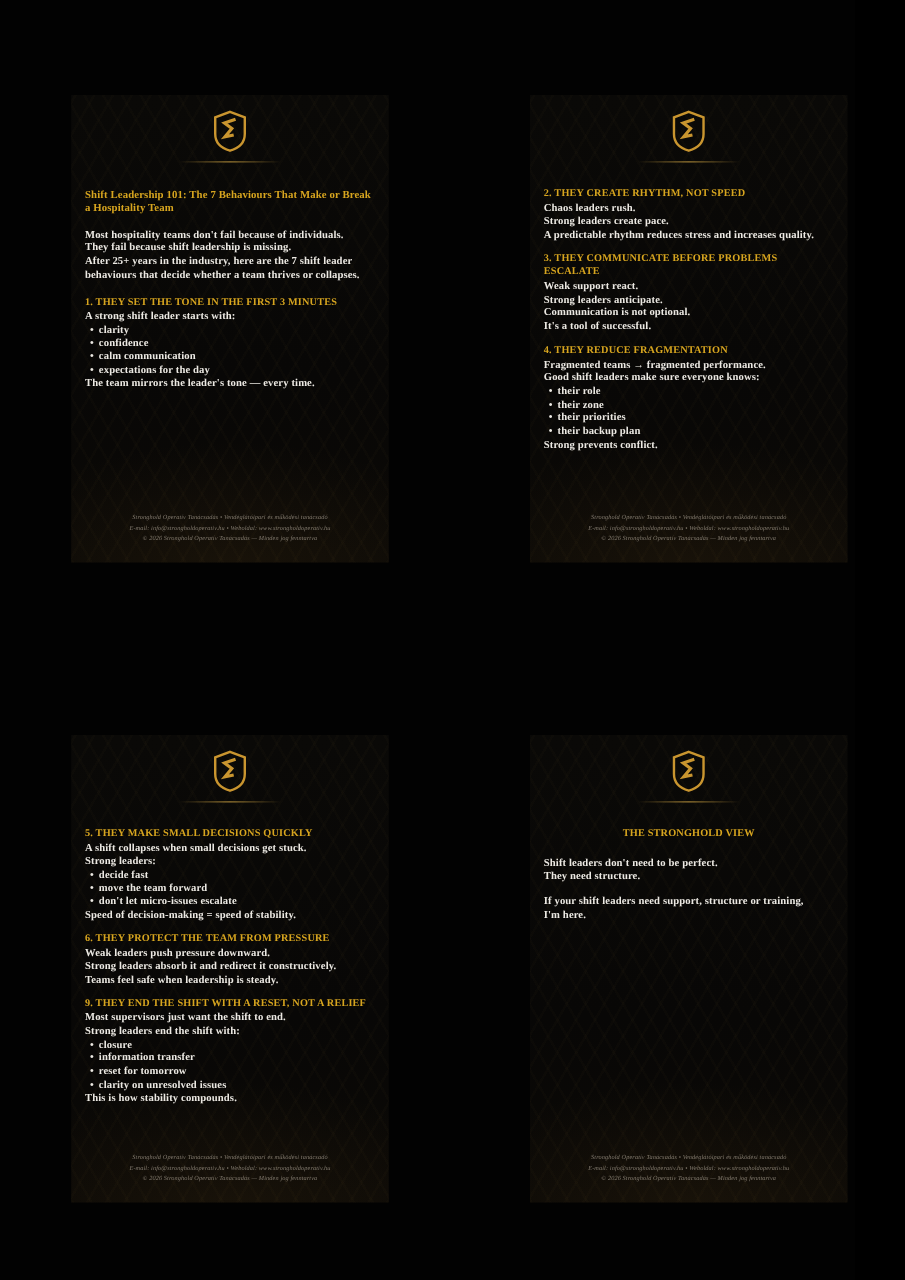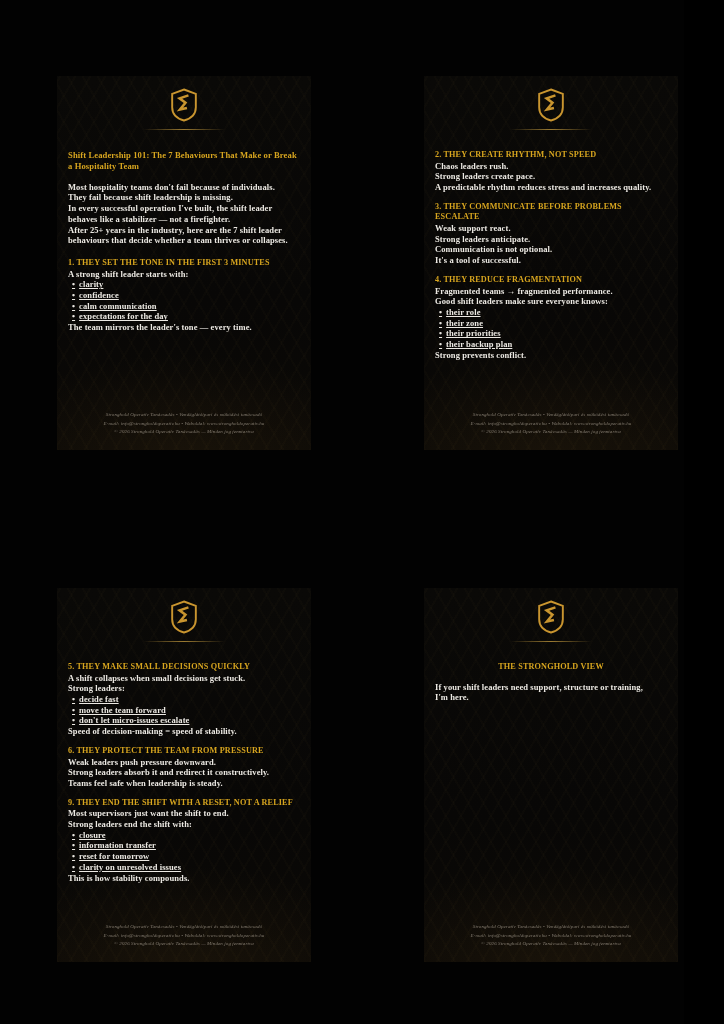--- a/index.html
+++ b/index.html
@@ -48,21 +48,21 @@
     font-weight: 700;
     line-height: 1.32;
     letter-spacing: 0.1px;
   }
   .sec-heading {
     font-size: 8.2px;
     font-weight: 700;
     letter-spacing: 0.15px;
     line-height: 1.3;
   }
-  .bullet { padding-left: 4px; text-decoration: underline; }
+  .bullet { padding-left: 4px; }
   .bullet::before { content: "\2022"; margin-right: 4px; }
   .mt9  { margin-top: 9px; }
   .mt12 { margin-top: 12px; }
   .center { text-align: center; }
   .footer {
     position: absolute;
     left: 8px;
     right: 8px;
     bottom: 14px;
     text-align: center;
@@ -86,21 +86,20 @@
         <path d="M26 10 L14 14 L22 20 L14.5 29 L24 27" fill="none" stroke="#c9952f" stroke-width="3.4" stroke-linejoin="miter"></path>
       </svg>
     </div>
     <div class="divider"></div>
     <div class="slide-inner">
       <div class="content">
         <div class="title gold">Shift Leadership 101: The 7 Behaviours That Make or Break a Hospitality Team</div>
         <div class="mt9">
           <div>Most hospitality teams don't fail because of individuals.</div>
           <div>They fail because shift leadership is missing.</div>
-          <div>In every successful operation I've built, the shift leader behaves like a stabilizer — not a firefighter.</div>
           <div>After 25+ years in the industry, here are the 7 shift leader behaviours that decide whether a team thrives or collapses.</div>
         </div>
         <div class="mt12">
           <div class="sec-heading gold">1. THEY SET THE TONE IN THE FIRST 3 MINUTES</div>
           <div>A strong shift leader starts with:</div>
           <div class="bullet">clarity</div>
           <div class="bullet">confidence</div>
           <div class="bullet">calm communication</div>
           <div class="bullet">expectations for the day</div>
           <div>The team mirrors the leader's tone — every time.</div>
@@ -204,20 +203,24 @@
     <div class="logo">
       <svg viewBox="0 0 40 46" width="30" height="34">
         <path d="M20 2 L36 8 V26 C36 36 29 41.5 20 44 C11 41.5 4 36 4 26 V8 Z" fill="none" stroke="#c9952f" stroke-width="2.6"></path>
         <path d="M26 10 L14 14 L22 20 L14.5 29 L24 27" fill="none" stroke="#c9952f" stroke-width="3.4" stroke-linejoin="miter"></path>
       </svg>
     </div>
     <div class="divider"></div>
     <div class="slide-inner">
       <div class="content">
         <div class="sec-heading gold center">THE STRONGHOLD VIEW</div>
+        <div class="mt12">
+          <div>Shift leaders don't need to be perfect.</div>
+          <div>They need structure.</div>
+        </div>
         <div class="mt9">
           <div>If your shift leaders need support, structure or training,</div>
           <div>I'm here.</div>
         </div>
       </div>
     </div>
     <div class="footer">
       <div>Stronghold Operatív Tanácsadás • Vendéglátóipari és működési tanácsadó</div>
       <div>E-mail: info@strongholdoperativ.hu • Weboldal: www.strongholdoperativ.hu</div>
       <div>© 2026 Stronghold Operatív Tanácsadás — Minden jog fenntartva</div>

